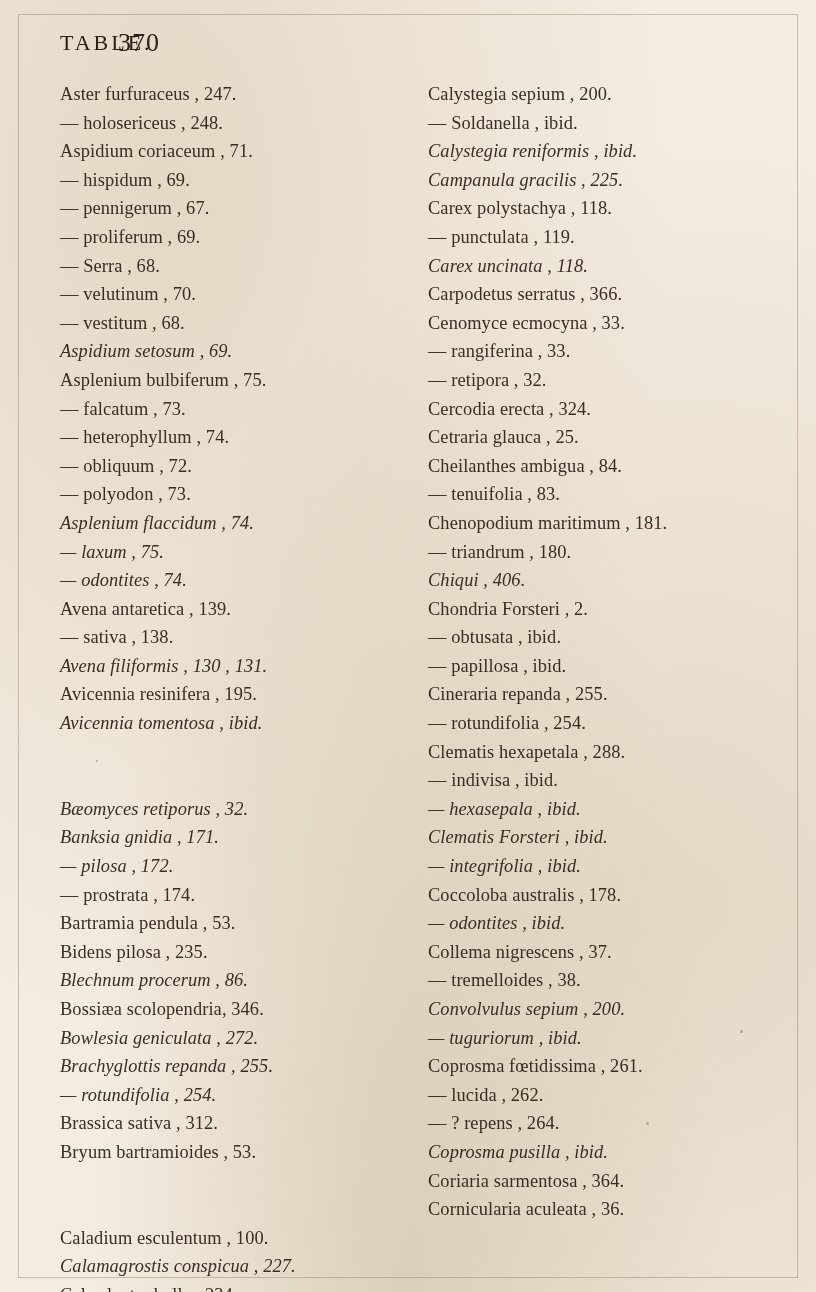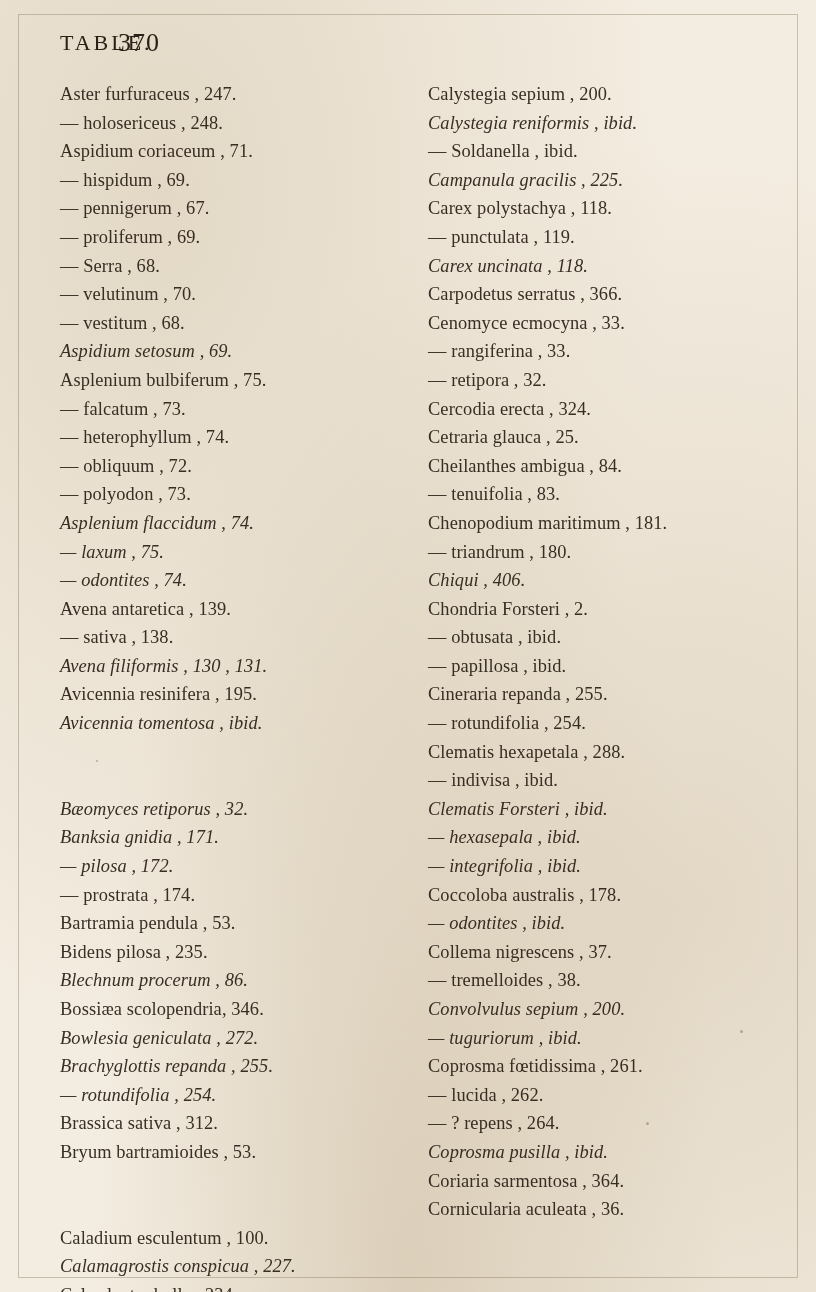--- a/index.html
+++ b/index.html
@@ -147,22 +147,22 @@
           <div class="entry ink-fade">Brassica sativa , 312.</div>
           <div class="entry ink-fade">Bryum bartramioides , 53.</div>
           <div class="entry ink-fade gap"></div>
           <div class="entry ink-fade gap"></div>
           <div class="entry ink-fade">Caladium esculentum , 100.</div>
           <div class="entry ink-fade ital">Calamagrostis conspicua , 227.</div>
           <div class="entry ink-fade">Calea leptophylla , 234.</div>
         </div>
       <div class="col" id="col1">
           <div class="entry ink-fade">Calystegia sepium , 200.</div>
+          <div class="entry ink-fade">— Soldanella , ibid.</div>
           <div class="entry ink-fade ital">Calystegia reniformis , ibid.</div>
-          <div class="entry ink-fade">— Soldanella , ibid.</div>
           <div class="entry ink-fade ital">Campanula gracilis , 225.</div>
           <div class="entry ink-fade">Carex polystachya , 118.</div>
           <div class="entry ink-fade">— punctulata , 119.</div>
           <div class="entry ink-fade ital">Carex uncinata , 118.</div>
           <div class="entry ink-fade">Carpodetus serratus , 366.</div>
           <div class="entry ink-fade">Cenomyce ecmocyna , 33.</div>
           <div class="entry ink-fade">— rangiferina , 33.</div>
           <div class="entry ink-fade">— retipora , 32.</div>
           <div class="entry ink-fade">Cercodia erecta , 324.</div>
           <div class="entry ink-fade">Cetraria glauca , 25.</div>
@@ -171,22 +171,22 @@
           <div class="entry ink-fade">Chenopodium maritimum , 181.</div>
           <div class="entry ink-fade">— triandrum , 180.</div>
           <div class="entry ink-fade ital">Chiqui , 406.</div>
           <div class="entry ink-fade">Chondria Forsteri , 2.</div>
           <div class="entry ink-fade">— obtusata , ibid.</div>
           <div class="entry ink-fade">— papillosa , ibid.</div>
           <div class="entry ink-fade">Cineraria repanda , 255.</div>
           <div class="entry ink-fade">— rotundifolia , 254.</div>
           <div class="entry ink-fade">Clematis hexapetala , 288.</div>
           <div class="entry ink-fade">— indivisa , ibid.</div>
+          <div class="entry ink-fade ital">— hexasepala , ibid.</div>
           <div class="entry ink-fade ital">Clematis Forsteri , ibid.</div>
-          <div class="entry ink-fade ital">— hexasepala , ibid.</div>
           <div class="entry ink-fade ital">— integrifolia , ibid.</div>
           <div class="entry ink-fade">Coccoloba australis , 178.</div>
           <div class="entry ink-fade ital">— odontites , ibid.</div>
           <div class="entry ink-fade">Collema nigrescens , 37.</div>
           <div class="entry ink-fade">— tremelloides , 38.</div>
           <div class="entry ink-fade ital">Convolvulus sepium , 200.</div>
           <div class="entry ink-fade ital">— tuguriorum , ibid.</div>
           <div class="entry ink-fade">Coprosma fœtidissima , 261.</div>
           <div class="entry ink-fade">— lucida , 262.</div>
           <div class="entry ink-fade">— ? repens , 264.</div>

